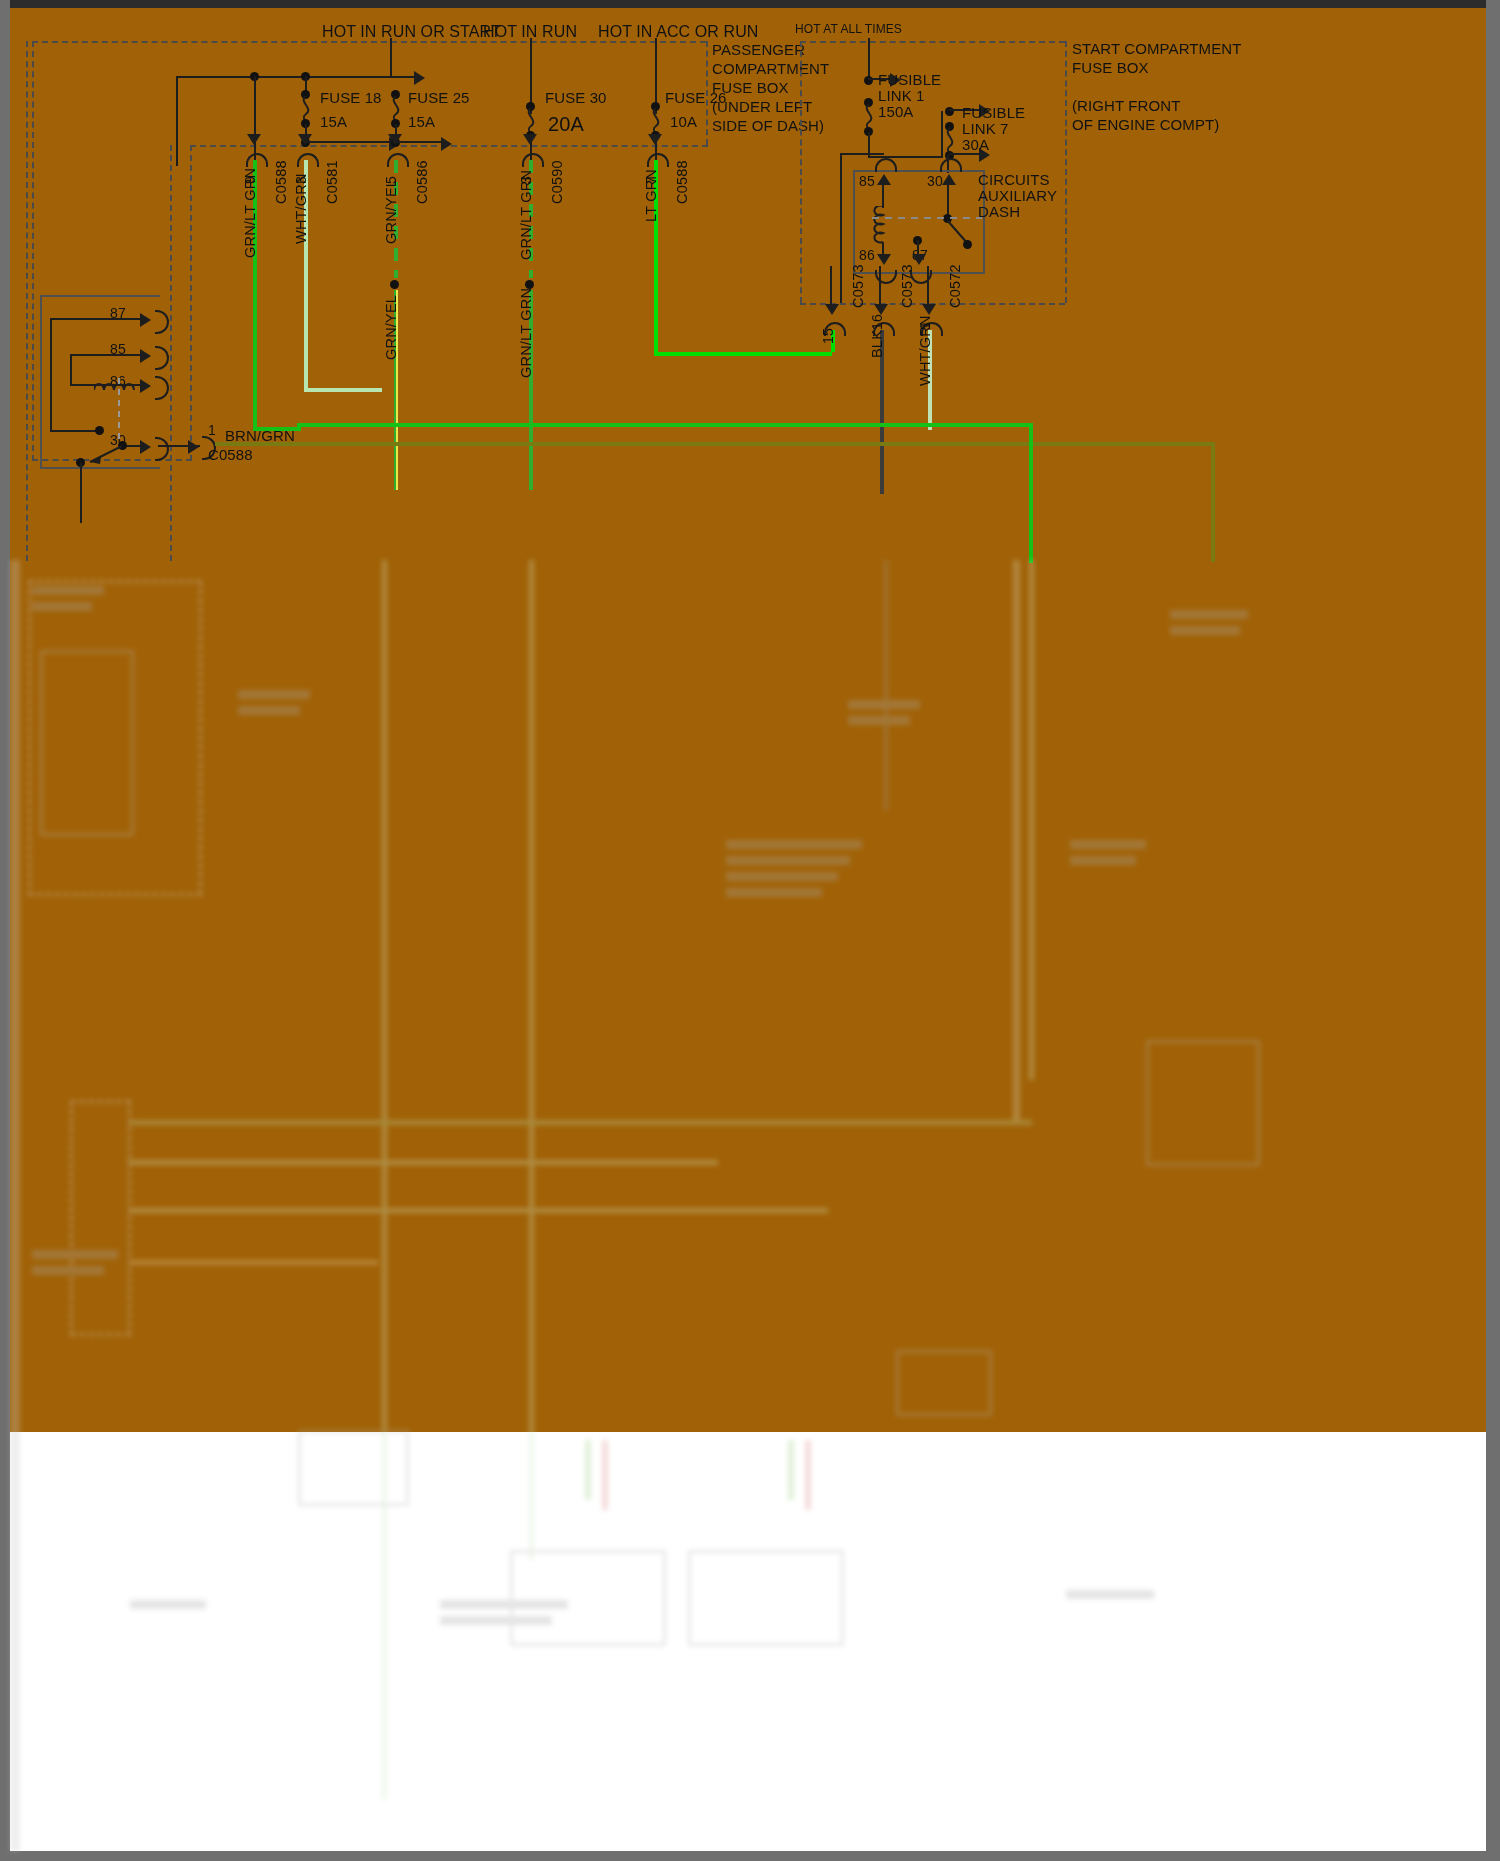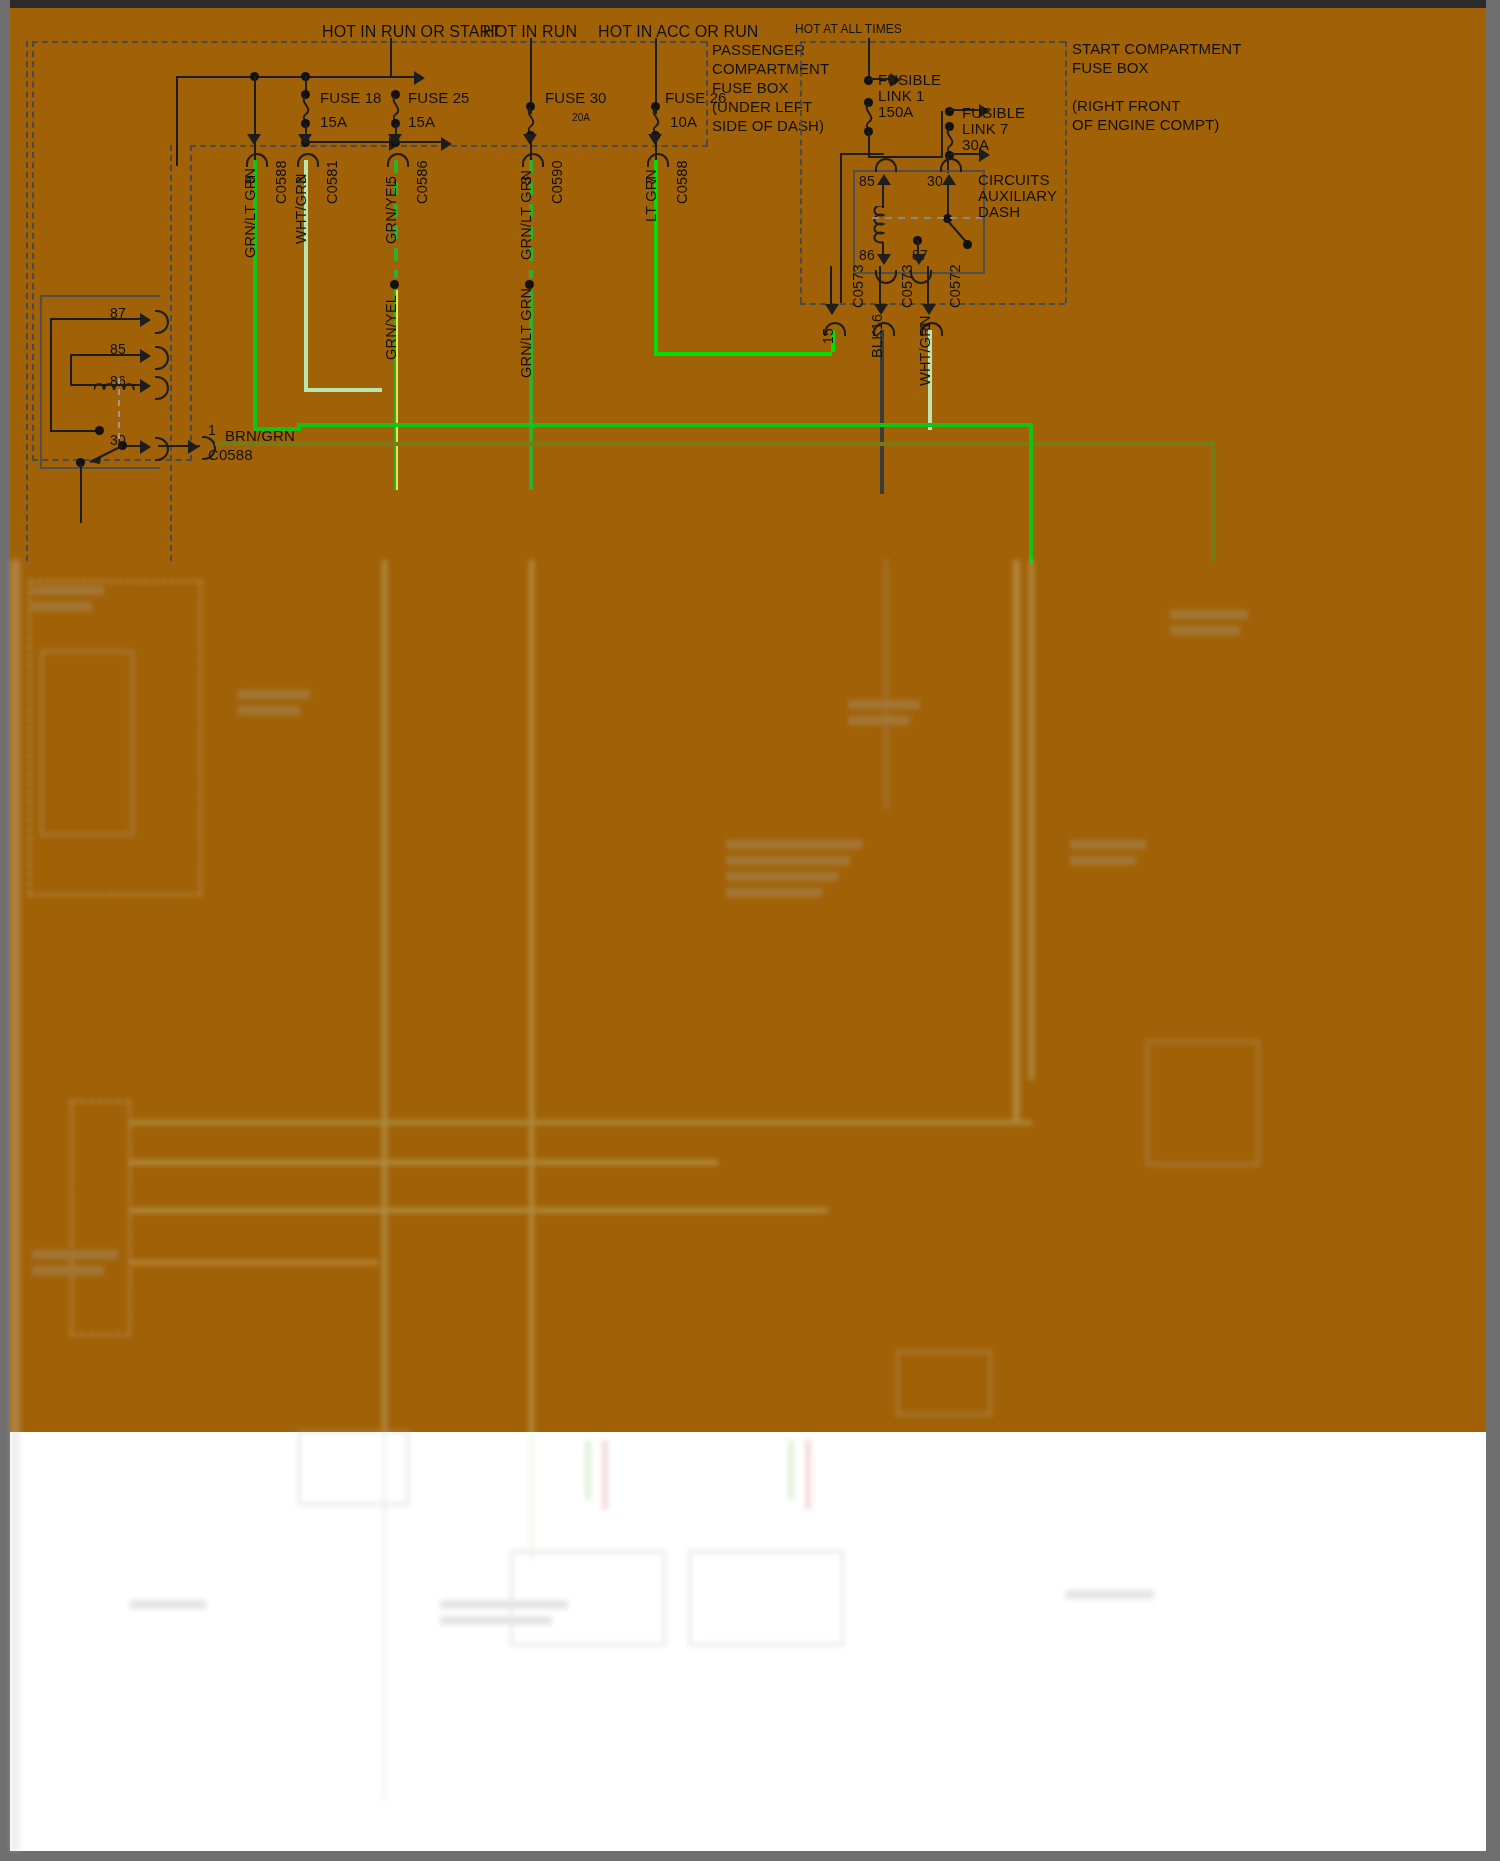--- a/index.html
+++ b/index.html
@@ -154,21 +154,21 @@
     <div class="lbl" style="left:398px;top:80px;font-size:15px;">FUSE 25</div>
     <div class="lbl" style="left:398px;top:104px;font-size:15px;">15A</div>
 
     <div class="dot" style="left:516px;top:94px;"></div>
     <svg class="sq" style="left:511px;top:100px;" width="18" height="28">
       <path d="M10 0 C2 6,18 12,10 18 C4 22,12 26,10 28" stroke="#1d1d1d" stroke-width="2" fill="none"></path>
     </svg>
     <div class="dot" style="left:516px;top:123px;"></div>
     <div class="v" style="left:520px;top:128px;height:24px;"></div>
     <div class="lbl" style="left:535px;top:80px;font-size:15px;">FUSE 30</div>
-    <div class="lbl" style="left:562px;top:104px;font-size:10px;">20A</div>
+    <div class="lbl" style="left:538px;top:104px;font-size:20px;">20A</div>
 
     <div class="dot" style="left:641px;top:94px;"></div>
     <svg class="sq" style="left:636px;top:100px;" width="18" height="28">
       <path d="M10 0 C2 6,18 12,10 18 C4 22,12 26,10 28" stroke="#1d1d1d" stroke-width="2" fill="none"></path>
     </svg>
     <div class="dot" style="left:641px;top:123px;"></div>
     <div class="v" style="left:645px;top:128px;height:24px;"></div>
     <div class="lbl" style="left:655px;top:80px;font-size:15px;text-align:right;">FUSE 26</div>
     <div class="lbl" style="left:660px;top:104px;font-size:15px;">10A</div>
 

